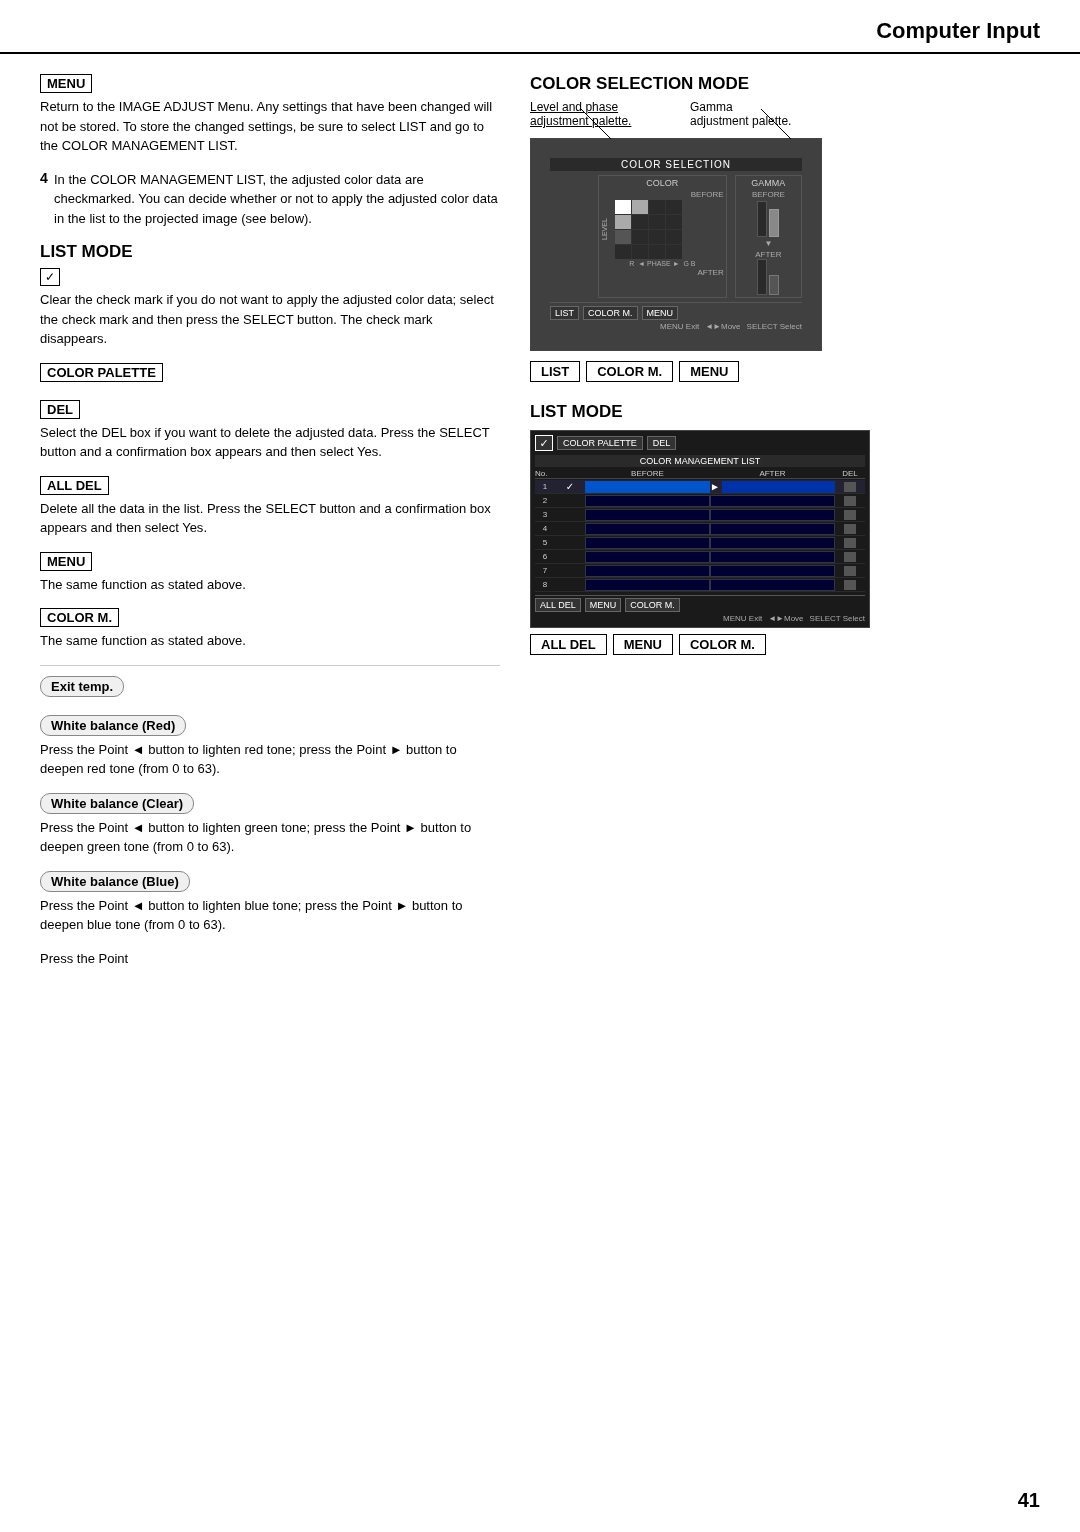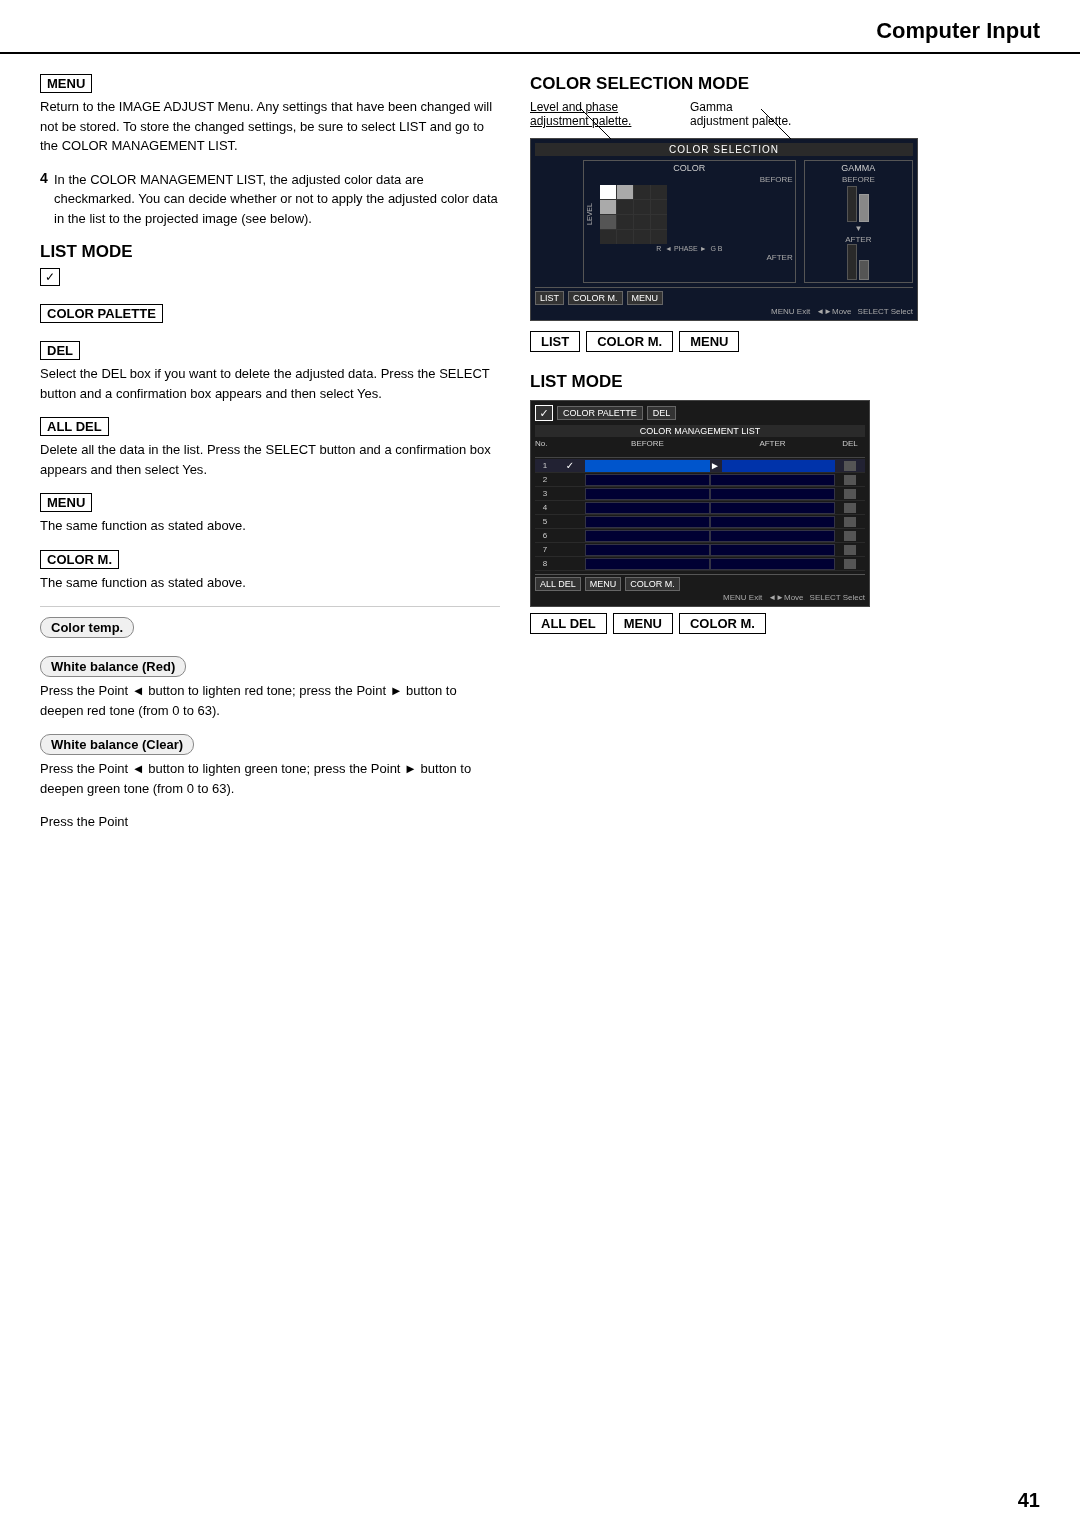--- a/index.html
+++ b/index.html
@@ -98,25 +98,25 @@
       display: inline-flex;
       align-items: center;
       justify-content: center;
       font-size: 12px;
       margin-bottom: 4px;
     }
 
     
     .diagram-container {
       border: 1px solid #444;
-      background: #0f172a;
+      background: #404040;
       color: #fff;
-      width: 388px;
+      width: 292px;
       font-size: 10px;
-      padding: 4px;
+      padding: 19px;
       margin-top: 10px;
       margin-bottom: 10px;
     }
 
     .diagram-title-bar {
       text-align: center;
       font-size: 10px;
       background: #2a2a2a;
       padding: 1px 0;
       margin-bottom: 4px;
@@ -181,21 +181,21 @@
       padding: 1px;
       margin-bottom: 2px;
     }
 
     .list-cols-header {
       display: grid;
       grid-template-columns: 20px 30px 1fr 1fr 30px;
       font-size: 8px;
       color: #ccc;
       border-bottom: 1px solid #444;
-      padding-bottom: 9px;
+      padding-bottom: 0;
       margin-bottom: 1px;
     }
 
     .list-row {
       display: grid;
       grid-template-columns: 20px 30px 1fr 1fr 30px;
       font-size: 8px;
       height: 14px;
       align-items: center;
       border-bottom: 1px solid #2a2a2a;
@@ -276,20 +276,21 @@
     </div>
 
     <div class="section">
       <span class="step-number">4</span>
       <p class="step-text">In the COLOR MANAGEMENT LIST, the adjusted color data are checkmarked. You can decide whether or not to apply the adjusted color data in the list to the projected image (see below).</p>
     </div>
 
     <div class="section">
       <div class="section-title">LIST MODE</div>
       <div class="check-box">✓</div>
+      <p>Clear the check mark if you do not want to apply the adjusted color data; select the check mark and then press the SELECT button. The check mark disappears.</p>
     </div>
 
     <div class="section">
       <div class="box-label">COLOR PALETTE</div>
     </div>
 
     <div class="section">
       <div class="box-label">DEL</div>
       <p>Select the DEL box if you want to delete the adjusted data. Press the SELECT button and a confirmation box appears and then select <span class="bold">Yes</span>.</p>
     </div>
@@ -305,33 +306,37 @@
     </div>
 
     <div class="section">
       <div class="box-label">COLOR M.</div>
       <p>The same function as stated above.</p>
     </div>
 
     <hr class="section-divider">
 
     <div class="section">
-      <div class="box-label-rounded">Color temp.</div>
+      <div class="box-label-rounded">Exit temp.</div>
     </div>
 
     <div class="section">
       <div class="box-label-rounded">White balance (Red)</div>
       <p>Press the Point ◄ button to lighten red tone; press the Point ► button to deepen red tone (from 0 to 63).</p>
     </div>
 
     <div class="section">
       <div class="box-label-rounded">White balance (Clear)</div>
       <p>Press the Point ◄ button to lighten green tone; press the Point ► button to deepen green tone (from 0 to 63).</p>
     </div>
 
+    <div class="section">
+      <div class="box-label-rounded">White balance (Blue)</div>
+      <p>Press the Point ◄ button to lighten blue tone; press the Point ► button to deepen blue tone (from 0 to 63).</p>
+    </div>
 
     <p>Press the Point</p>
 
   </div>
 
   <div class="right-col">
 
     <div class="color-selection-section">
       <div class="section-title">COLOR SELECTION MODE</div>
 

